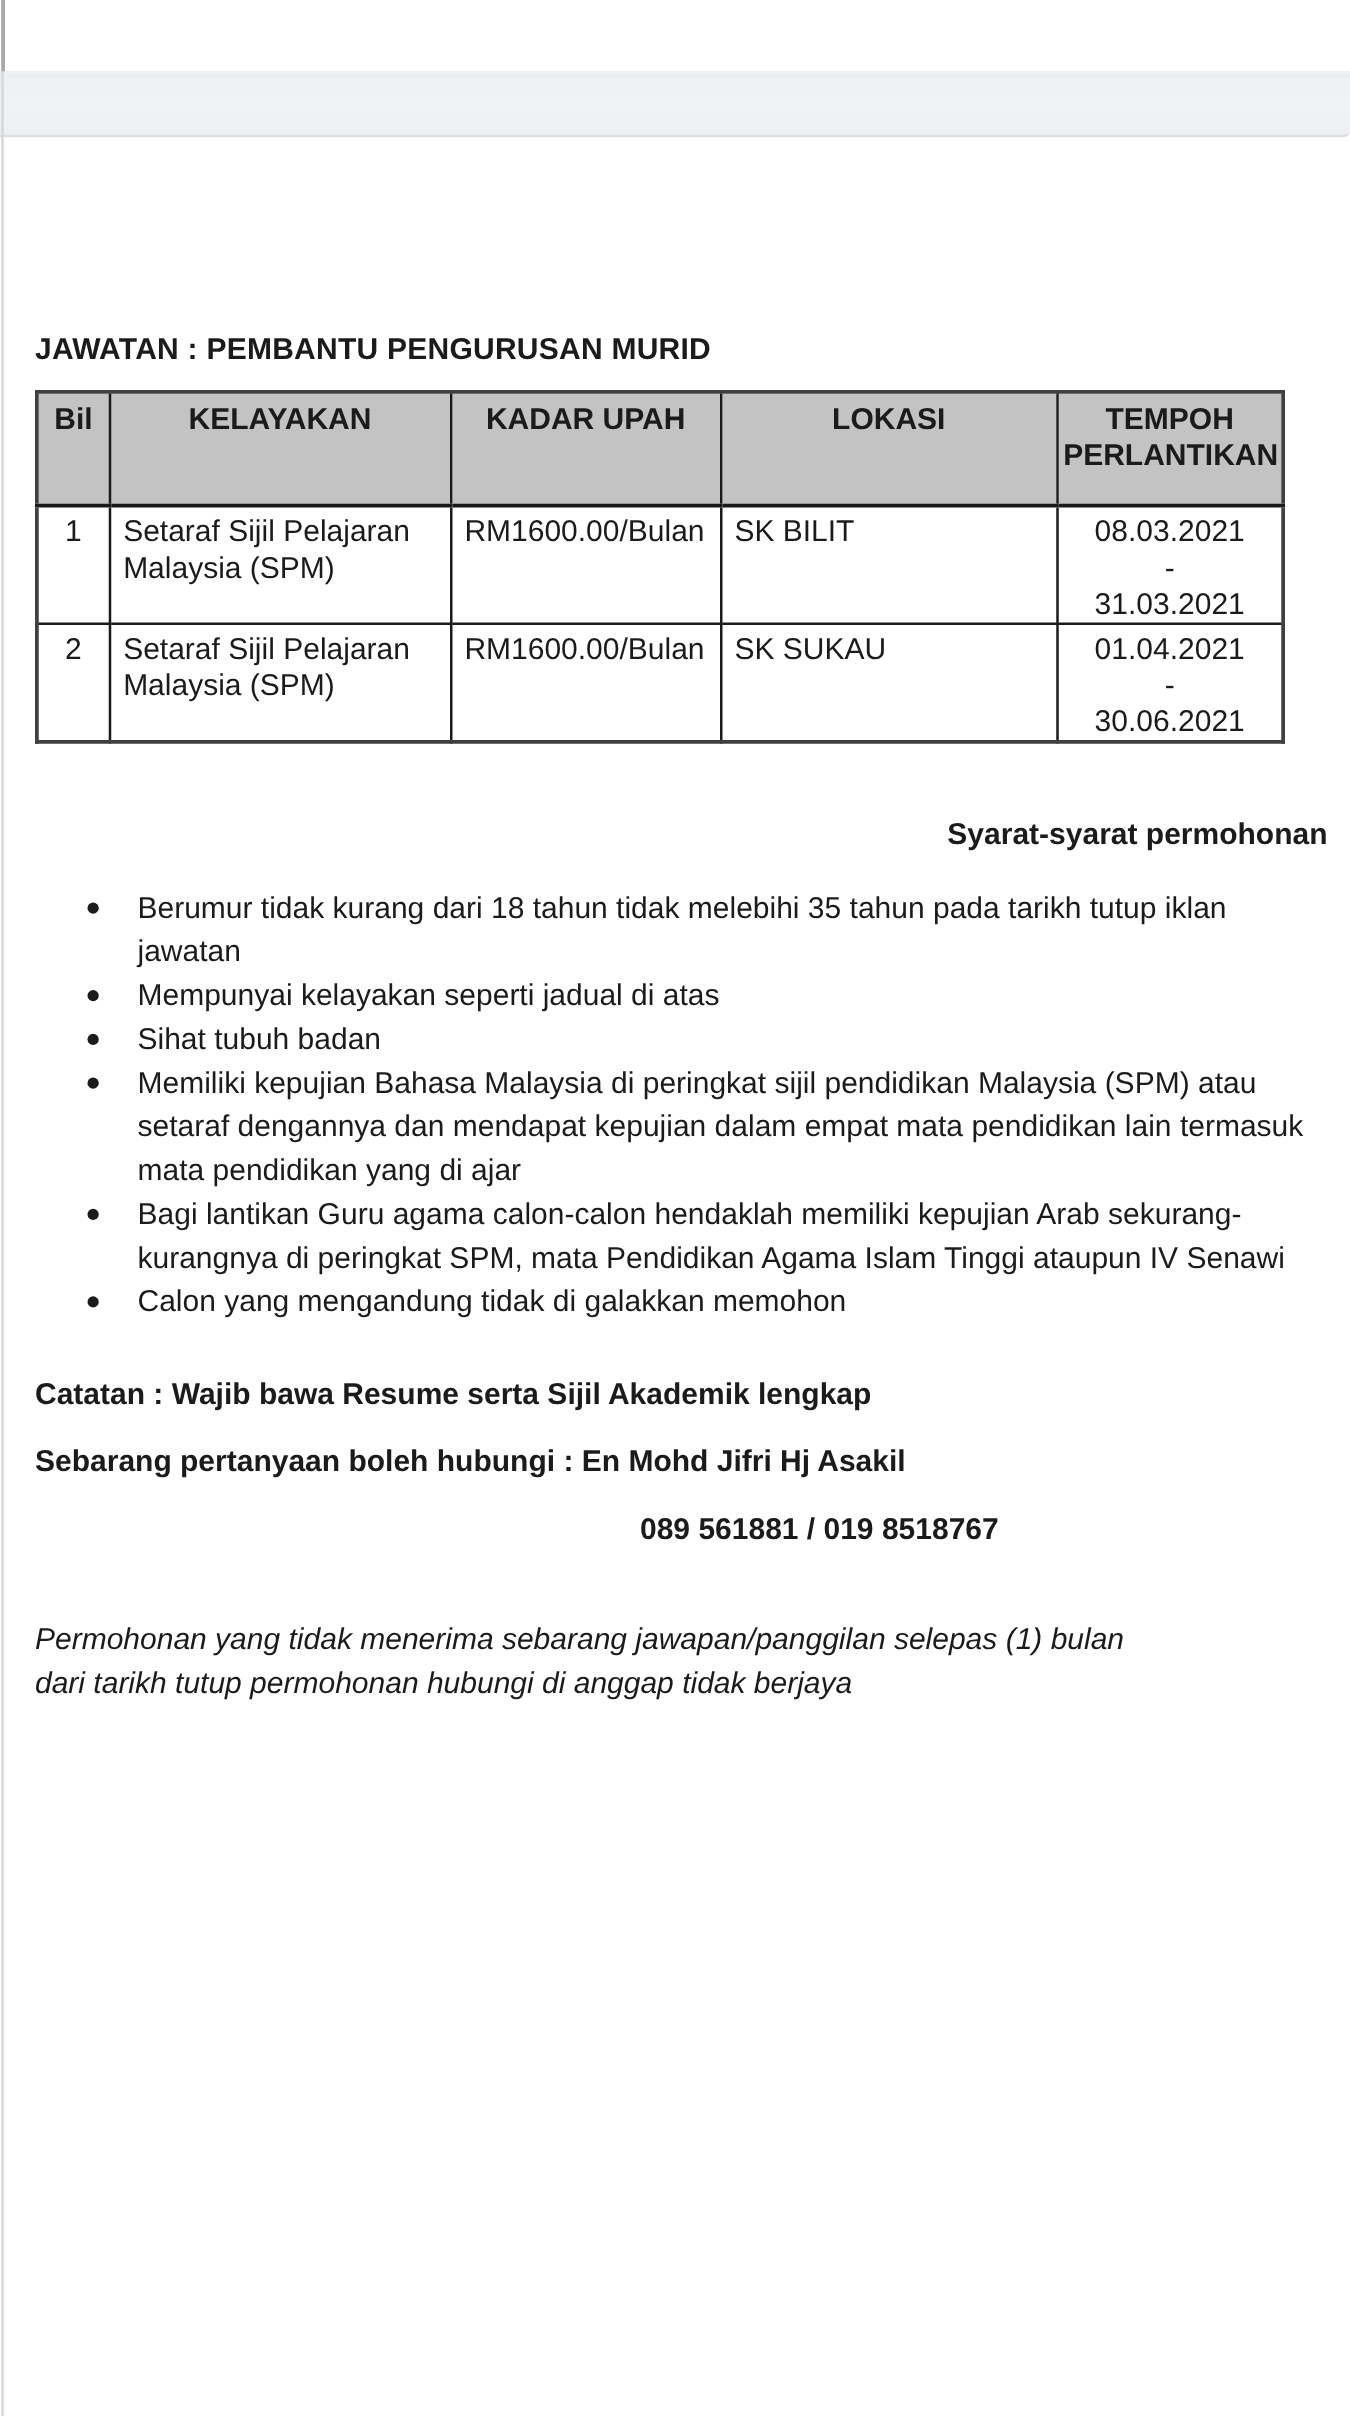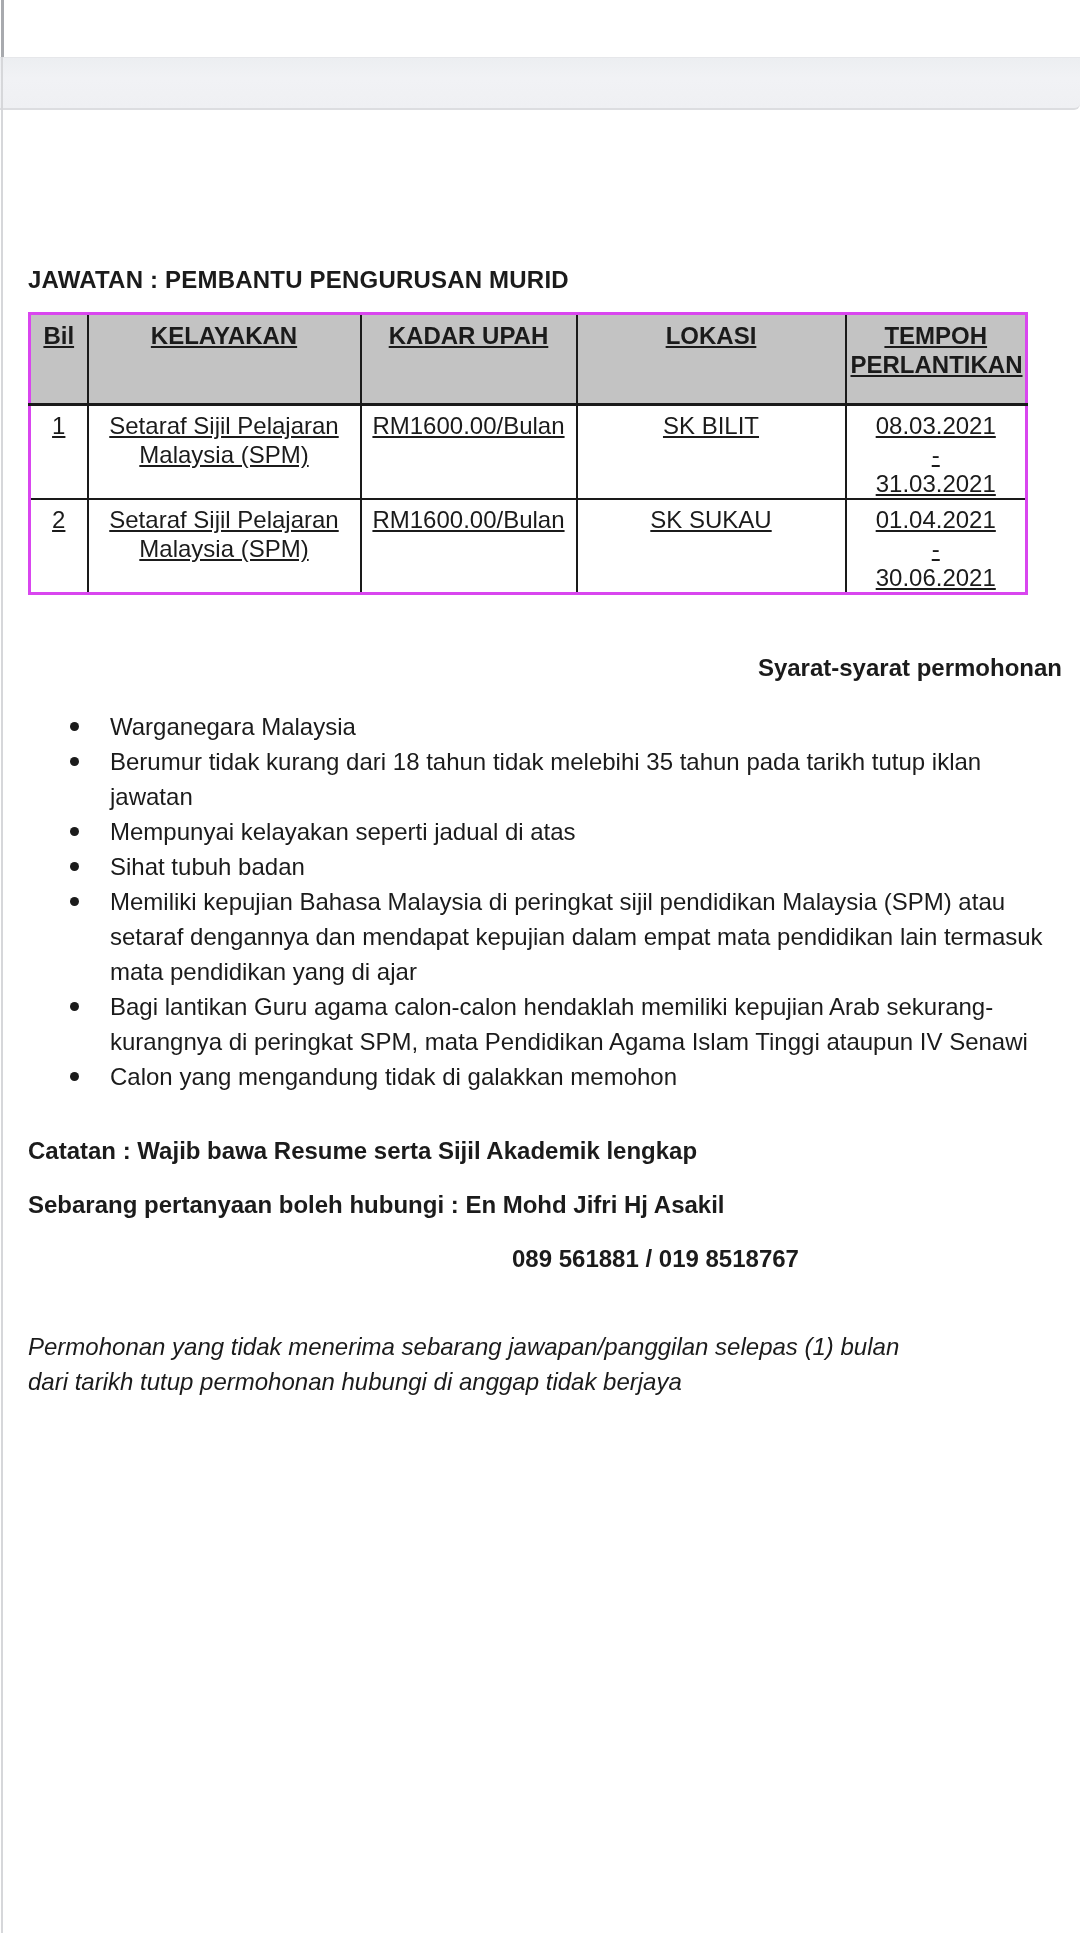--- a/index.html
+++ b/index.html
@@ -57,33 +57,33 @@
     width: 997px;
     margin-top: 15px;
     font-size: 24px;
   }
   table.positions th, table.positions td {
     border: 2px solid #1a1a1a;
     vertical-align: top;
     line-height: 29px;
     overflow: hidden;
   }
-  table.positions { border: 3px solid #d946ef; text-decoration: underline; }
+  table.positions { border: 3px solid #404040; }
   table.positions thead th {
     background: #c3c3c3;
     font-weight: bold;
     text-align: center;
     padding: 6px 4px 0 4px;
     height: 82px;
     border-bottom: 3px solid #1a1a1a;
   }
   table.positions tbody td {
     padding: 5px 10px 0 10px;
     height: 83px;
-    text-align: center;
+    text-align: left;
   }
   table.positions tbody td.c-bil    { text-align: center; padding-left: 2px; padding-right: 2px; }
   table.positions tbody td.c-period { text-align: center; padding-left: 2px; padding-right: 2px; border-radius: 19px; }
 
   .req-heading {
     margin: 55px 0 0 0;
     font-size: 24px;
     font-weight: bold;
     line-height: 35px;
     text-align: right;
@@ -186,21 +186,20 @@
           <div>-</div>
           <div>30.06.2021</div>
         </td>
       </tr>
     </tbody>
   </table>
 
   <h2 class="req-heading">Syarat-syarat permohonan</h2>
 
   <ul class="req-list">
-    <li>Warganegara Malaysia</li>
     <li>Berumur tidak kurang dari 18 tahun  tidak melebihi 35 tahun pada tarikh tutup iklan jawatan</li>
     <li>Mempunyai kelayakan seperti jadual di atas</li>
     <li>Sihat tubuh badan</li>
     <li>Memiliki kepujian Bahasa Malaysia di peringkat sijil pendidikan Malaysia (SPM) atau setaraf dengannya dan mendapat kepujian dalam empat mata pendidikan lain termasuk mata pendidikan yang di ajar</li>
     <li>Bagi lantikan Guru agama calon-calon hendaklah memiliki kepujian Arab sekurang-kurangnya di peringkat SPM, mata Pendidikan Agama Islam Tinggi ataupun IV Senawi</li>
     <li>Calon yang mengandung tidak di galakkan memohon</li>
   </ul>
 
   <p class="note-catatan">Catatan : Wajib bawa Resume serta Sijil Akademik lengkap</p>
   <p class="note-contact">Sebarang pertanyaan boleh hubungi : En Mohd Jifri Hj Asakil</p>

